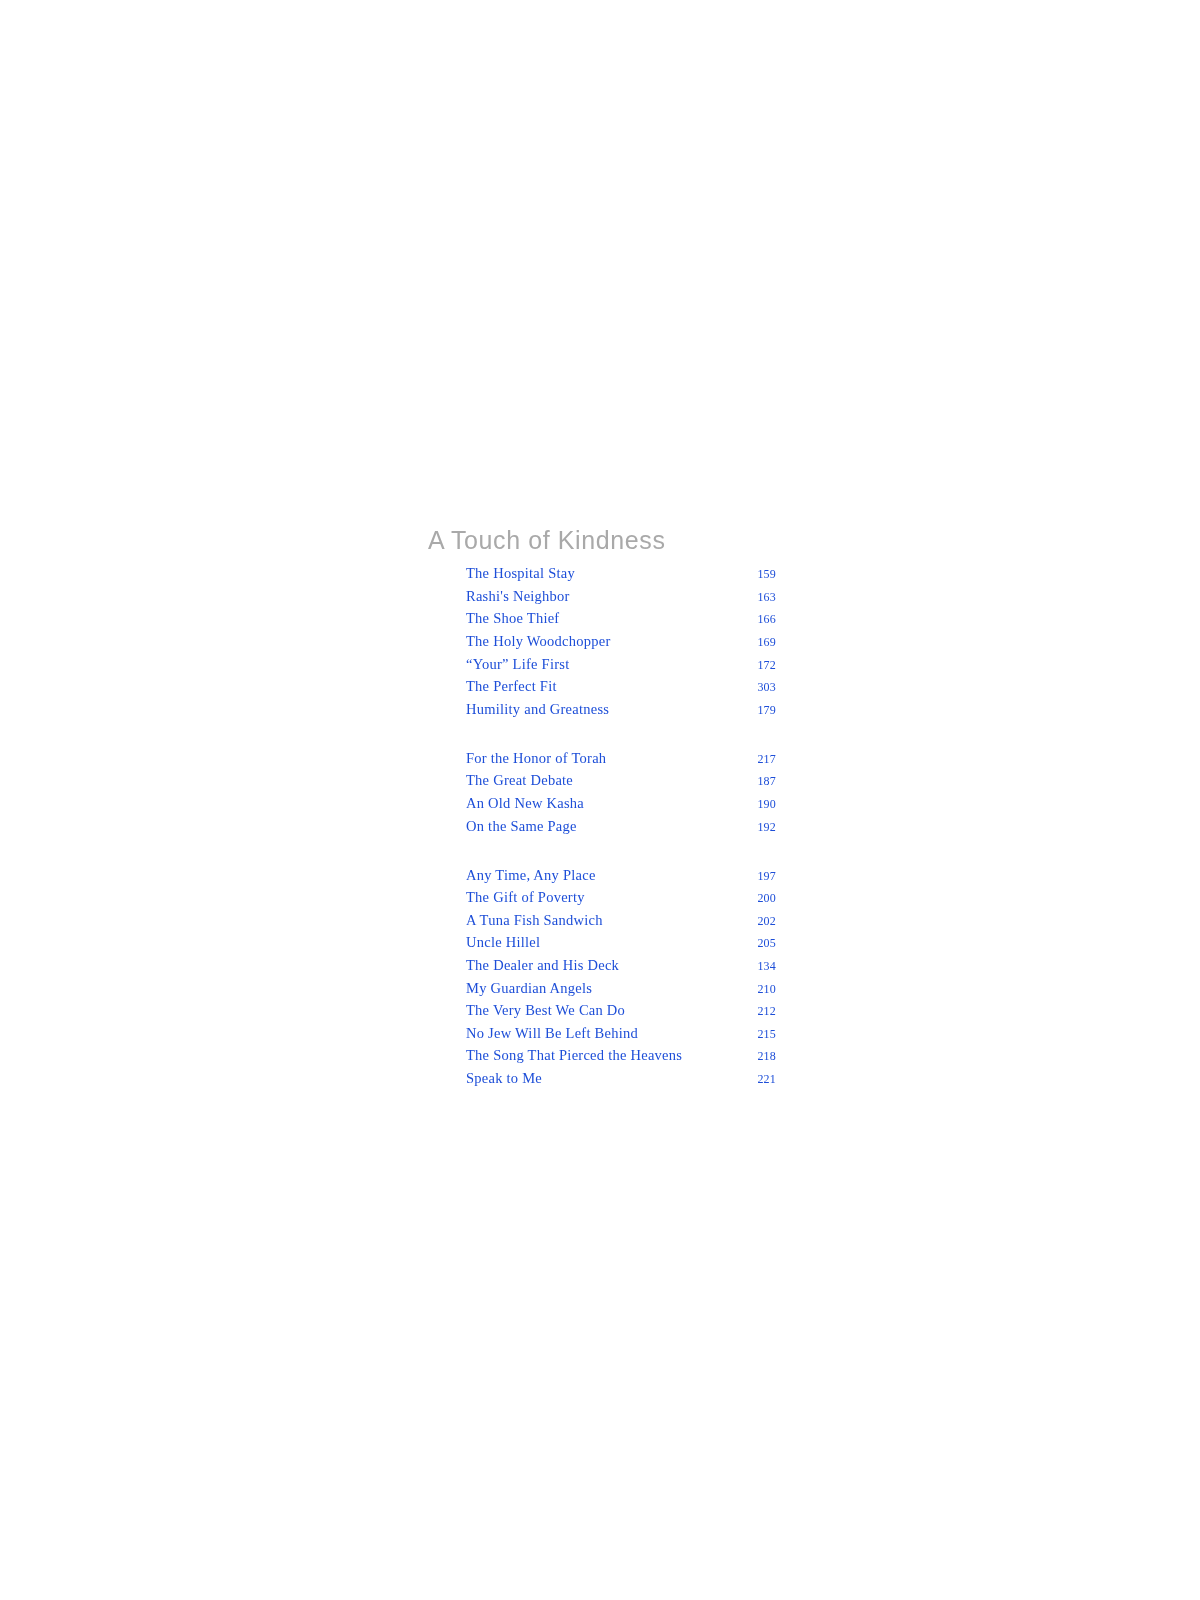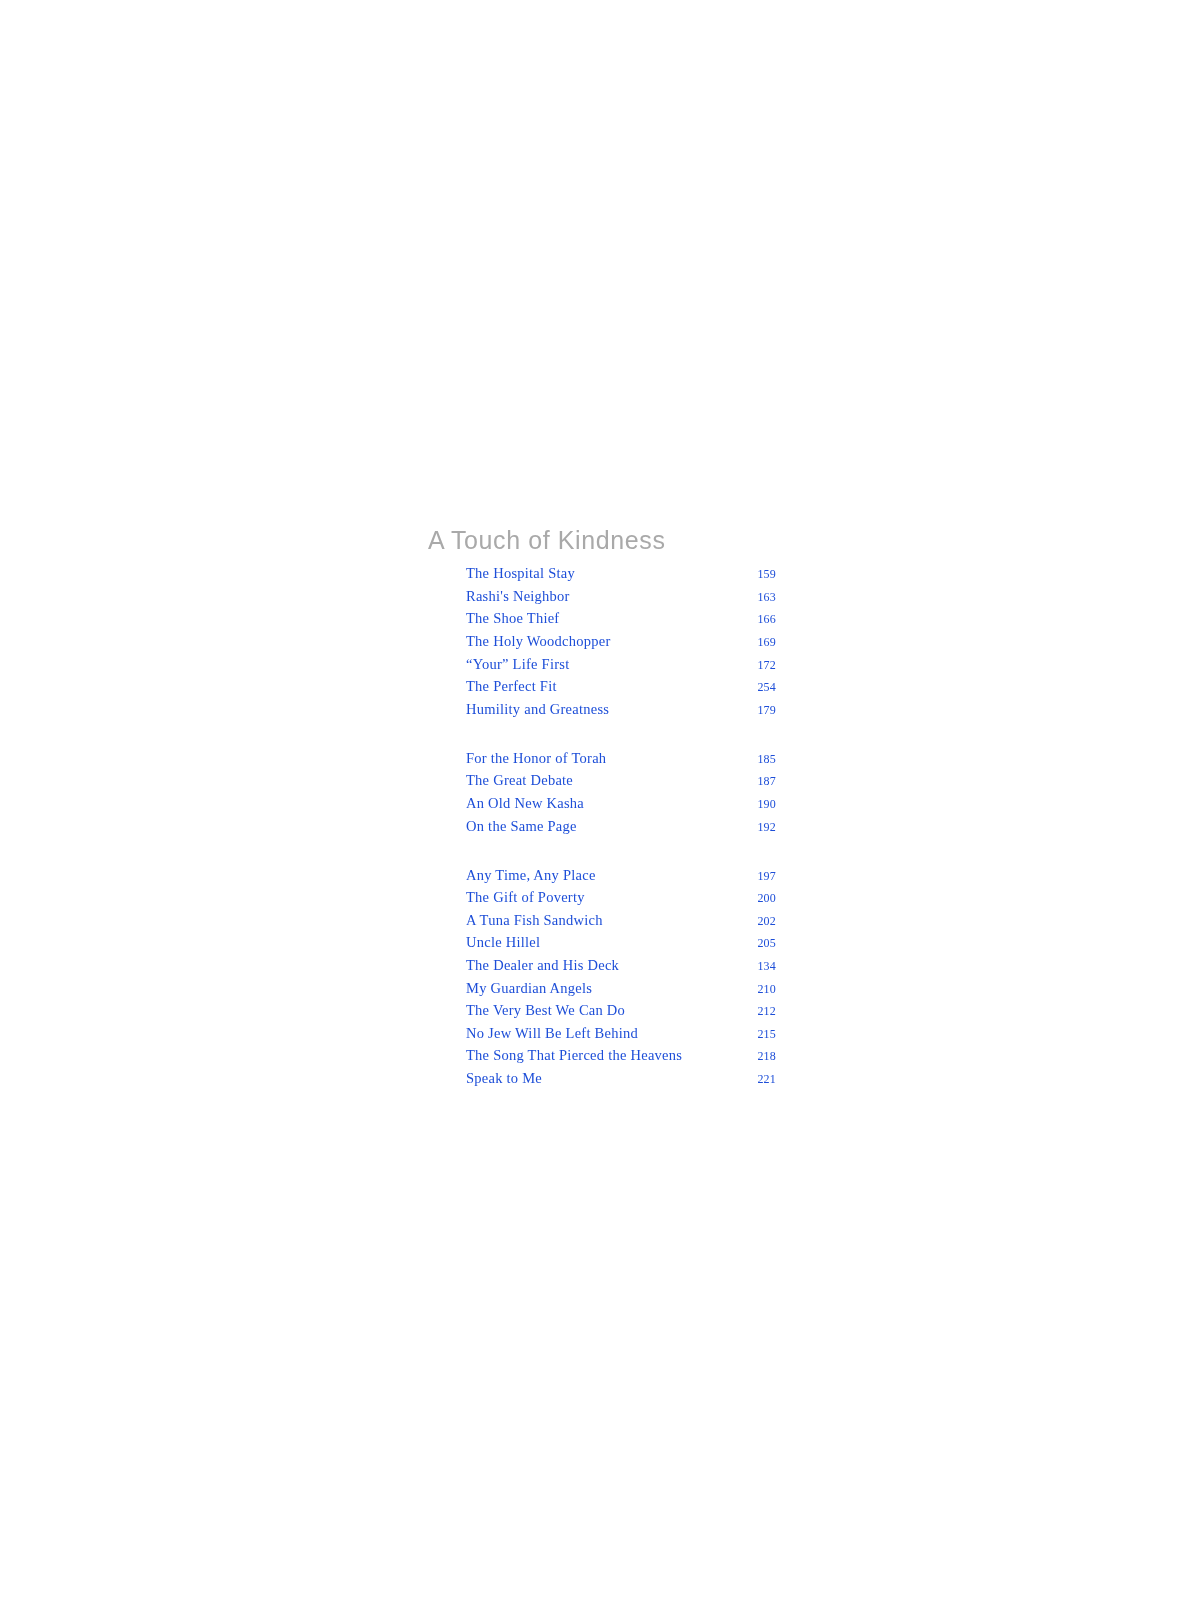--- a/index.html
+++ b/index.html
@@ -111,34 +111,34 @@
         <li class="entry">
           <span class="entry-title">The Holy Woodchopper</span>
           <span class="entry-page">169</span>
         </li>
         <li class="entry">
           <span class="entry-title">“Your” Life First</span>
           <span class="entry-page">172</span>
         </li>
         <li class="entry">
           <span class="entry-title">The Perfect Fit</span>
-          <span class="entry-page">254</span>
+          <span class="entry-page">303</span>
         </li>
         <li class="entry">
           <span class="entry-title">Humility and Greatness</span>
           <span class="entry-page">179</span>
         </li>
       </ul>
     </div>
 
     <div class="section">
       <ul class="entries">
         <li class="entry">
           <span class="entry-title">For the Honor of Torah</span>
-          <span class="entry-page">185</span>
+          <span class="entry-page">217</span>
         </li>
         <li class="entry">
           <span class="entry-title">The Great Debate</span>
           <span class="entry-page">187</span>
         </li>
         <li class="entry">
           <span class="entry-title">An Old New Kasha</span>
           <span class="entry-page">190</span>
         </li>
         <li class="entry">

